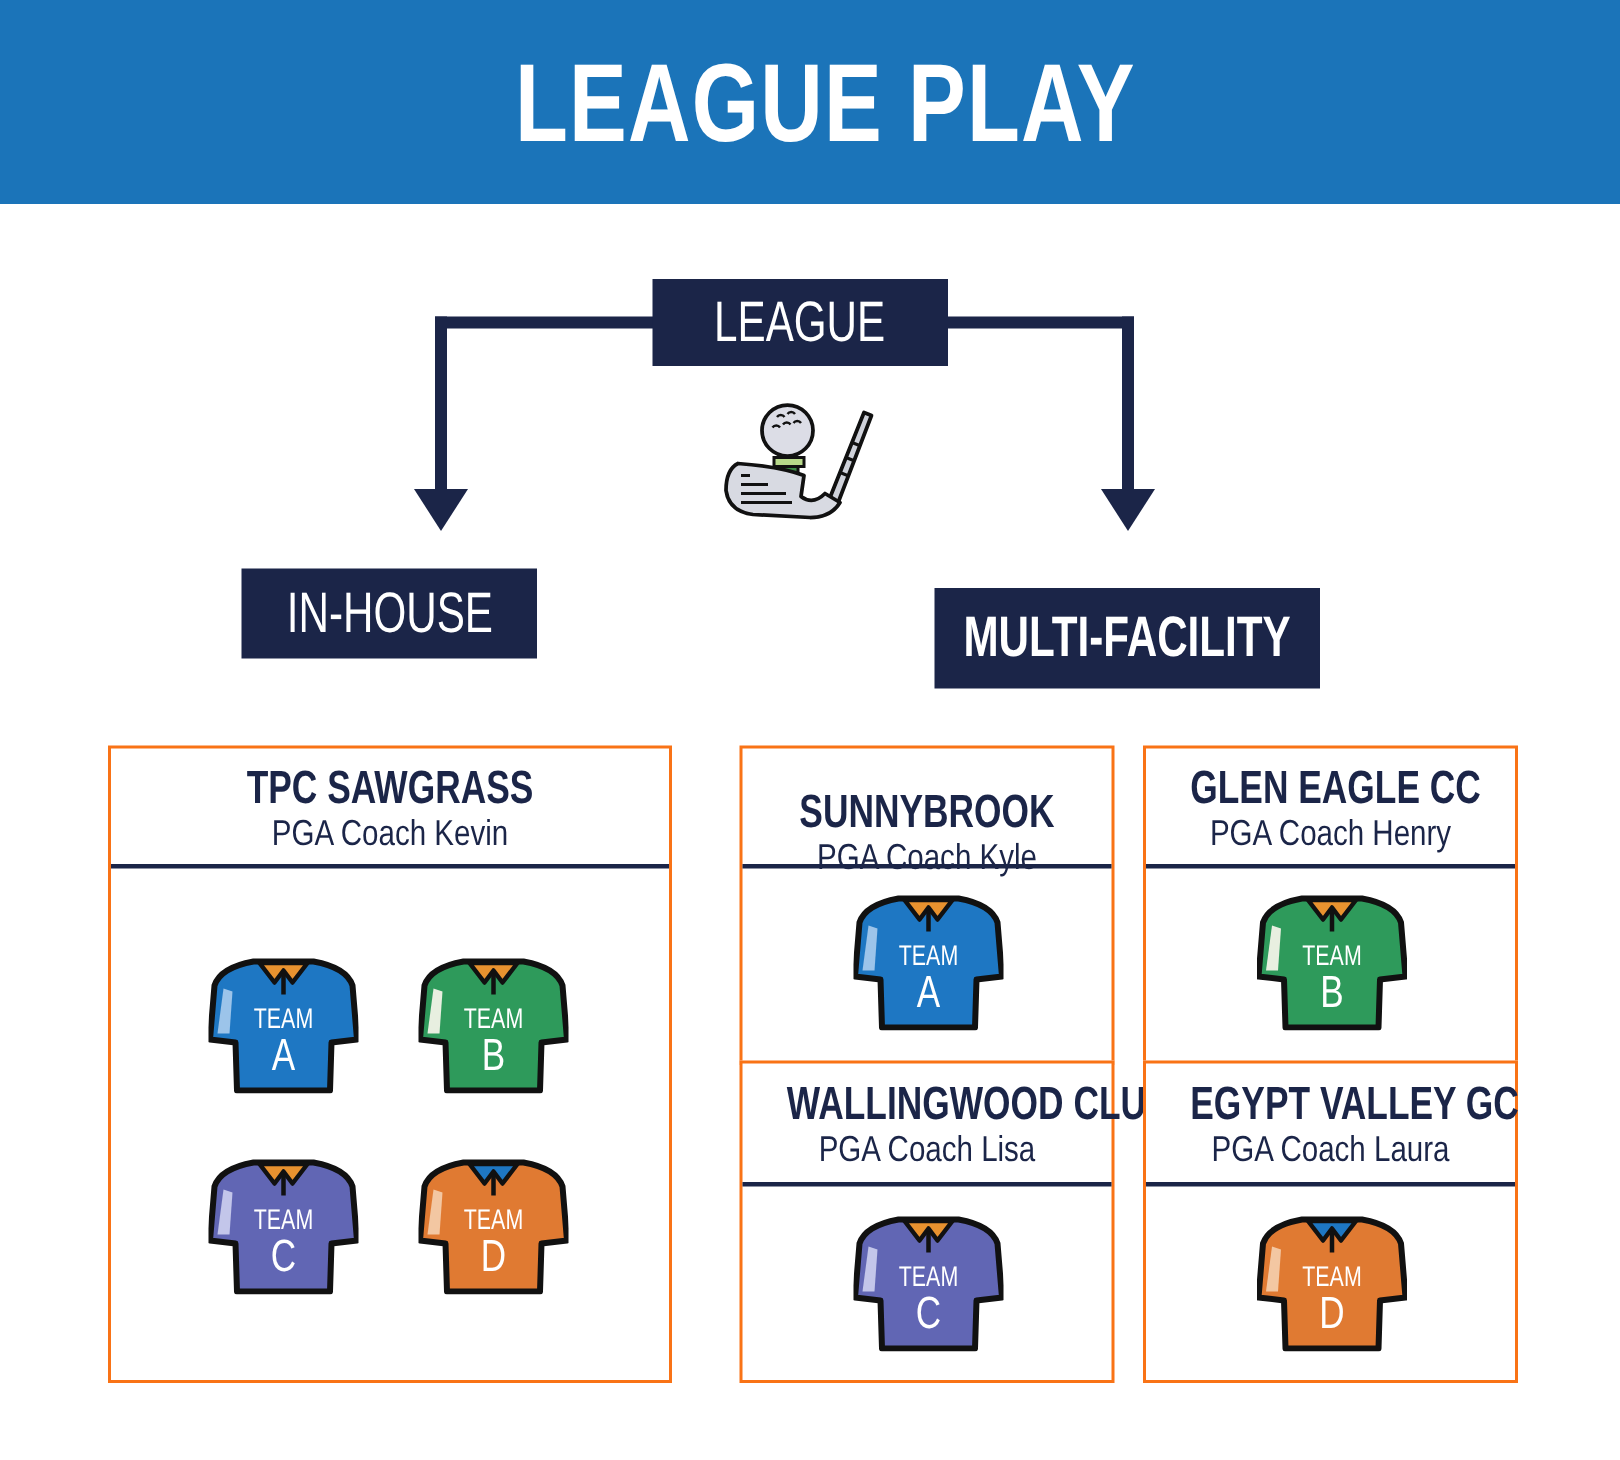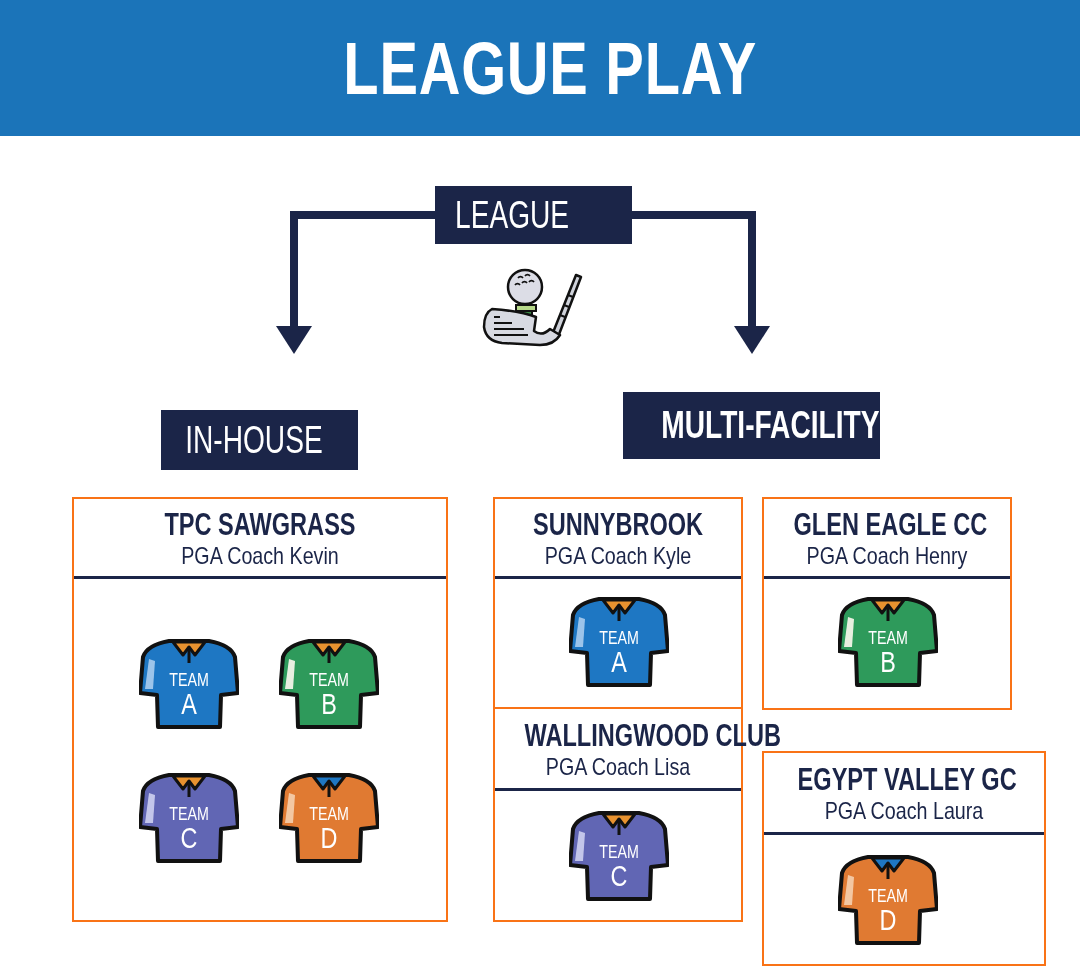--- a/index.html
+++ b/index.html
@@ -2,21 +2,21 @@
 <html><head>
 <meta charset="utf-8">
 <style>
   * { box-sizing: border-box; margin: 0; padding: 0; }
   html, body { width: 1080px; height: 973px; background: #ffffff; overflow: hidden; }
   body { position: relative; font-family: "Liberation Sans", sans-serif; color: #1b2548; }
 
   .banner { position: absolute; left: 0; top: 0; width: 1080px; height: 136px; background: #1b74b9; display: flex; align-items: center; justify-content: center; padding-left: 21px; }
   .banner-title { color: #ffffff; font-family: "Liberation Sans", sans-serif; font-weight: 700; font-size: 74px; letter-spacing: 1px; transform: scaleX(0.78); white-space: nowrap; }
 
-  .navy-box { position: absolute; background: #1b2548; color: #fff; display: flex; align-items: center; }
+  .navy-box { position: absolute; background: #1b2548; color: #fff; display: flex; align-items: center; justify-content: center; }
   .navy-box span { font-family: "Liberation Sans", sans-serif; font-size: 38px; transform: scaleX(0.74); white-space: nowrap; }
 
   .connector { position: absolute; background: #1b2548; }
   .arrowhead { position: absolute; width: 0; height: 0; border-left: 18px solid transparent; border-right: 18px solid transparent; border-top: 28px solid #1b2548; }
 
   .club-icon { position: absolute; left: 480px; top: 265px; width: 105px; height: 85px; }
 
   .club-card { position: absolute; border: 2px solid #f97316; background: #fff; }
   .card-header { position: absolute; left: 0; right: 0; text-align: center; border-bottom: 3px solid #1b2548; }
   .card-name { font-family: "Liberation Sans", sans-serif; font-weight: 700; font-size: 31px; color: #1b2548; transform: scaleX(0.76); white-space: nowrap; display: block; line-height: 34px; }
@@ -62,21 +62,21 @@
     <rect x="40" y="46" width="12" height="5" fill="#3c8a46" stroke="#111" stroke-width="2"></rect>
 
     <path d="M12 44 Q4 48 4 62 Q6 76 22 78 L60 80 Q74 80 80 70 L70 64 Q62 72 54 66 L56 52 Q40 46 12 44 Z" fill="#d8dae2" stroke="#111" stroke-width="2.5" stroke-linejoin="round"></path>
     <line x1="14" y1="52" x2="20" y2="52" stroke="#111" stroke-width="2"></line>
     <line x1="14" y1="58" x2="32" y2="58" stroke="#111" stroke-width="2"></line>
     <line x1="14" y1="64" x2="44" y2="64" stroke="#111" stroke-width="2"></line>
     <line x1="14" y1="70" x2="48" y2="70" stroke="#111" stroke-width="2"></line>
   </svg>
 </div>
 
-<div class="navy-box" style="left:161px; top:410px; width:197px; height:60px;">
+<div class="navy-box" style="left:161px; top:379px; width:197px; height:60px;">
   <span>IN-HOUSE</span>
 </div>
 <div class="navy-box" style="left:623px; top:392px; width:257px; height:67px;font-weight:bold;">
   <span>MULTI-FACILITY</span>
 </div>
 
 <div class="club-card" style="left:72px; top:497px; width:376px; height:425px;">
   <div class="card-header" style="top:0; height:80px; padding-top:9px;">
     <span class="card-name">TPC SAWGRASS</span>
     <span class="card-coach">PGA Coach Kevin</span>
@@ -117,21 +117,21 @@
         <path d="M34 5 L44 18 L50 10 L56 18 L66 5 Z" fill="#1e77c3" stroke="#111" stroke-width="3" stroke-linejoin="round"></path>
         <line x1="50" y1="12" x2="50" y2="26" stroke="#111" stroke-width="3"></line>
         <path d="M10 22 L16 24 L14 52 L6 52 Z" fill="#f3c7a2"></path>
       </svg>
     <div class="j-text j-team">TEAM</div>
     <div class="j-text j-letter">D</div>
   </div>
 </div>
 
 <div class="club-card" style="left:493px; top:497px; width:250px; height:213px;">
-  <div class="card-header" style="top:0; height:80px; padding-top:9px;">
+  <div class="card-header" style="top:0; height:80px; padding-top:25px;">
     <span class="card-name">SUNNYBROOK</span>
     <span class="card-coach">PGA Coach Kyle</span>
   </div>
   <div class="jersey" style="left:74px; top:96px;">
     <svg viewBox="0 0 100 92">
         <path d="M30 4 L70 4 Q92 8 96 20 L99 56 L82 58 L81 90 L19 90 L18 58 L1 56 L4 20 Q8 8 30 4 Z" fill="#1e77c3" stroke="#111" stroke-width="4" stroke-linejoin="round"></path>
         <path d="M34 5 L44 18 L50 10 L56 18 L66 5 Z" fill="#e8922f" stroke="#111" stroke-width="3" stroke-linejoin="round"></path>
         <line x1="50" y1="12" x2="50" y2="26" stroke="#111" stroke-width="3"></line>
         <path d="M10 22 L16 24 L14 52 L6 52 Z" fill="#9cc4ea"></path>
       </svg>
@@ -167,21 +167,21 @@
         <path d="M30 4 L70 4 Q92 8 96 20 L99 56 L82 58 L81 90 L19 90 L18 58 L1 56 L4 20 Q8 8 30 4 Z" fill="#6166b4" stroke="#111" stroke-width="4" stroke-linejoin="round"></path>
         <path d="M34 5 L44 18 L50 10 L56 18 L66 5 Z" fill="#e8922f" stroke="#111" stroke-width="3" stroke-linejoin="round"></path>
         <line x1="50" y1="12" x2="50" y2="26" stroke="#111" stroke-width="3"></line>
         <path d="M10 22 L16 24 L14 52 L6 52 Z" fill="#c3c6ea"></path>
       </svg>
     <div class="j-text j-team">TEAM</div>
     <div class="j-text j-letter">C</div>
   </div>
 </div>
 
-<div class="club-card" style="left:762px; top:707px; width:284px; height:215px;margin-top:44px;">
+<div class="club-card" style="left:762px; top:707px; width:250px; height:215px;">
   <div class="card-header" style="top:0; height:82px; padding-top:10px;">
     <span class="card-name">EGYPT VALLEY GC</span>
     <span class="card-coach">PGA Coach Laura</span>
   </div>
   <div class="jersey" style="left:74px; top:100px;">
     <svg viewBox="0 0 100 92">
         <path d="M30 4 L70 4 Q92 8 96 20 L99 56 L82 58 L81 90 L19 90 L18 58 L1 56 L4 20 Q8 8 30 4 Z" fill="#e07a32" stroke="#111" stroke-width="4" stroke-linejoin="round"></path>
         <path d="M34 5 L44 18 L50 10 L56 18 L66 5 Z" fill="#1e77c3" stroke="#111" stroke-width="3" stroke-linejoin="round"></path>
         <line x1="50" y1="12" x2="50" y2="26" stroke="#111" stroke-width="3"></line>
         <path d="M10 22 L16 24 L14 52 L6 52 Z" fill="#f3c7a2"></path>

